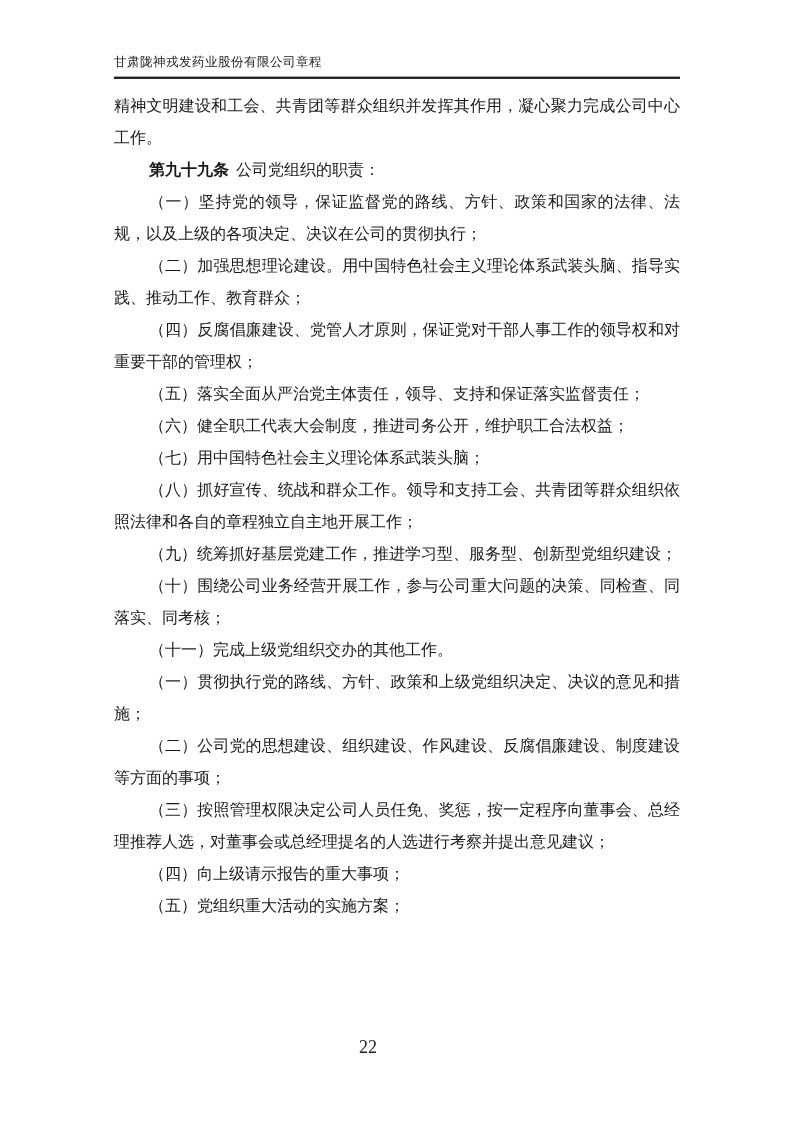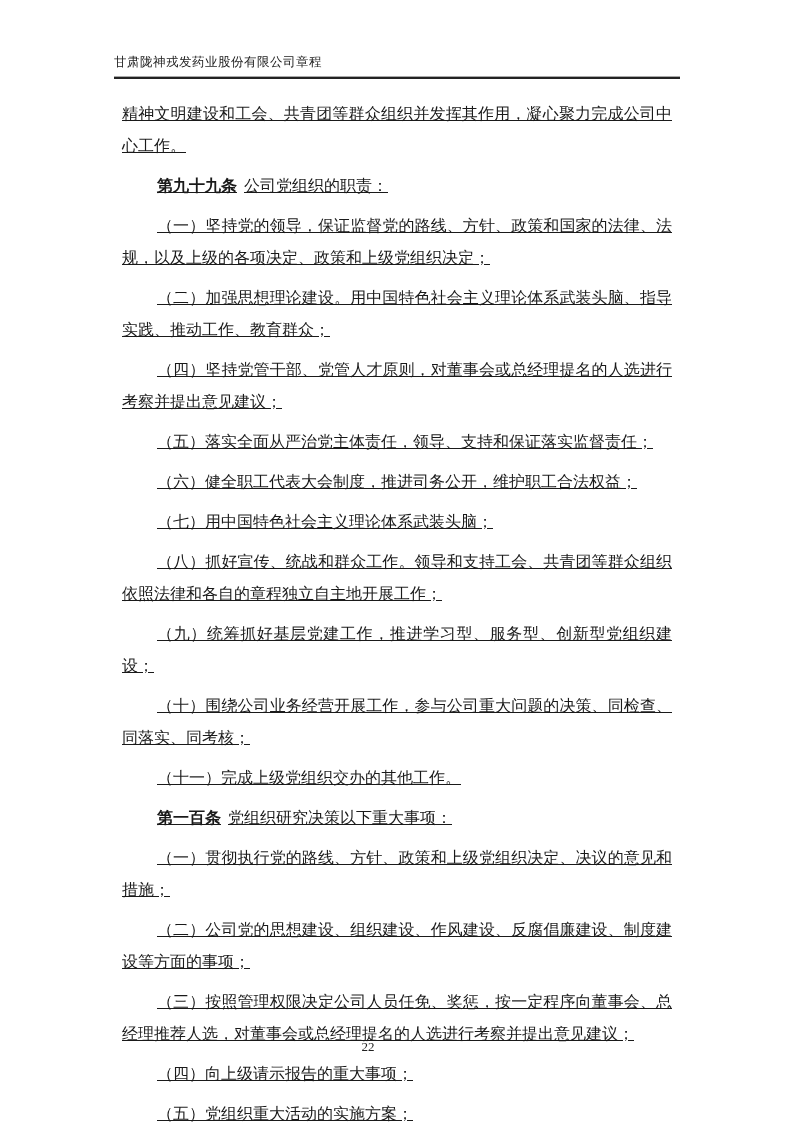--- a/index.html
+++ b/index.html
@@ -36,63 +36,62 @@
   }
   .doc-body {
     position: absolute;
     top: 90px;
     left: 114px;
     width: 566px;
     font-size: 16px;
     line-height: 32px;
     text-align: justify;
   }
-  .para { margin: 8px; text-decoration: underline; }
+  .para { margin: 0; }
   .para.indent { text-indent: 35px; }
   .para.no-indent { text-indent: 0; }
   .term {
     font-weight: bold;
     margin-right: 7px;
   }
   .footer {
     position: absolute;
     top: 1037px;
     left: 0;
     width: 100%;
     text-align: center;
   }
   .page-number {
-    font-size: 13px;
+    font-size: 18px;
     color: #222;
   }
 </style>
 </head>
 <body>
 
 <div class="page">
 
   <div class="header">
     <div class="header-title">甘肃陇神戎发药业股份有限公司章程</div>
     <div class="header-rule"></div>
   </div>
 
   <div class="doc-body">
       <div class="para no-indent">精神文明建设和工会、共青团等群众组织并发挥其作用，凝心聚力完成公司中心工作。</div>
       <div class="para indent"><span class="term">第九十九条</span>公司党组织的职责：</div>
-      <div class="para indent">（一）坚持党的领导，保证监督党的路线、方针、政策和国家的法律、法规，以及上级的各项决定、政策和上级党组织决定；</div>
+      <div class="para indent">（一）坚持党的领导，保证监督党的路线、方针、政策和国家的法律、法规，以及上级的各项决定、决议在公司的贯彻执行；</div>
       <div class="para indent">（二）加强思想理论建设。用中国特色社会主义理论体系武装头脑、指导实践、推动工作、教育群众；</div>
-      <div class="para indent">（四）坚持党管干部、党管人才原则，对董事会或总经理提名的人选进行考察并提出意见建议；</div>
+      <div class="para indent">（四）反腐倡廉建设、党管人才原则，保证党对干部人事工作的领导权和对重要干部的管理权；</div>
       <div class="para indent">（五）落实全面从严治党主体责任，领导、支持和保证落实监督责任；</div>
       <div class="para indent">（六）健全职工代表大会制度，推进司务公开，维护职工合法权益；</div>
       <div class="para indent">（七）用中国特色社会主义理论体系武装头脑；</div>
       <div class="para indent">（八）抓好宣传、统战和群众工作。领导和支持工会、共青团等群众组织依照法律和各自的章程独立自主地开展工作；</div>
       <div class="para indent">（九）统筹抓好基层党建工作，推进学习型、服务型、创新型党组织建设；</div>
       <div class="para indent">（十）围绕公司业务经营开展工作，参与公司重大问题的决策、同检查、同落实、同考核；</div>
       <div class="para indent">（十一）完成上级党组织交办的其他工作。</div>
-      <div class="para indent"><span class="term">第一百条</span>党组织研究决策以下重大事项：</div>
       <div class="para indent">（一）贯彻执行党的路线、方针、政策和上级党组织决定、决议的意见和措施；</div>
       <div class="para indent">（二）公司党的思想建设、组织建设、作风建设、反腐倡廉建设、制度建设等方面的事项；</div>
       <div class="para indent">（三）按照管理权限决定公司人员任免、奖惩，按一定程序向董事会、总经理推荐人选，对董事会或总经理提名的人选进行考察并提出意见建议；</div>
       <div class="para indent">（四）向上级请示报告的重大事项；</div>
       <div class="para indent">（五）党组织重大活动的实施方案；</div>
     </div>
 
   <div class="footer">
     <span class="page-number">22</span>
   </div>

